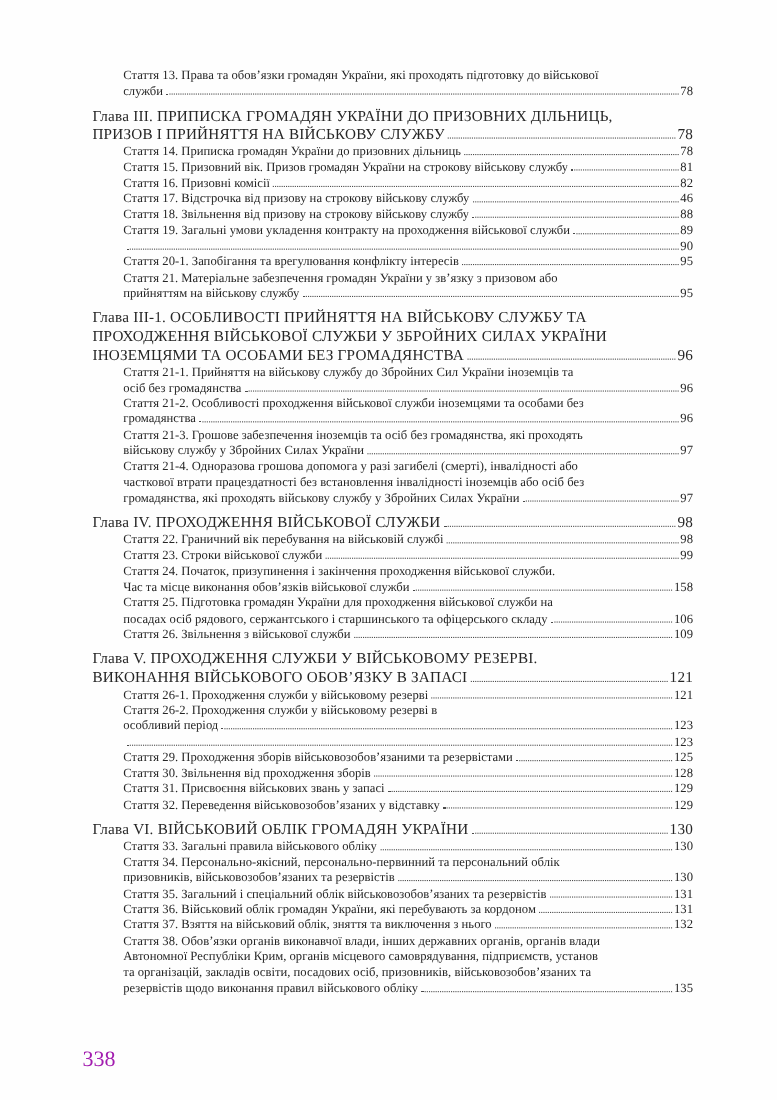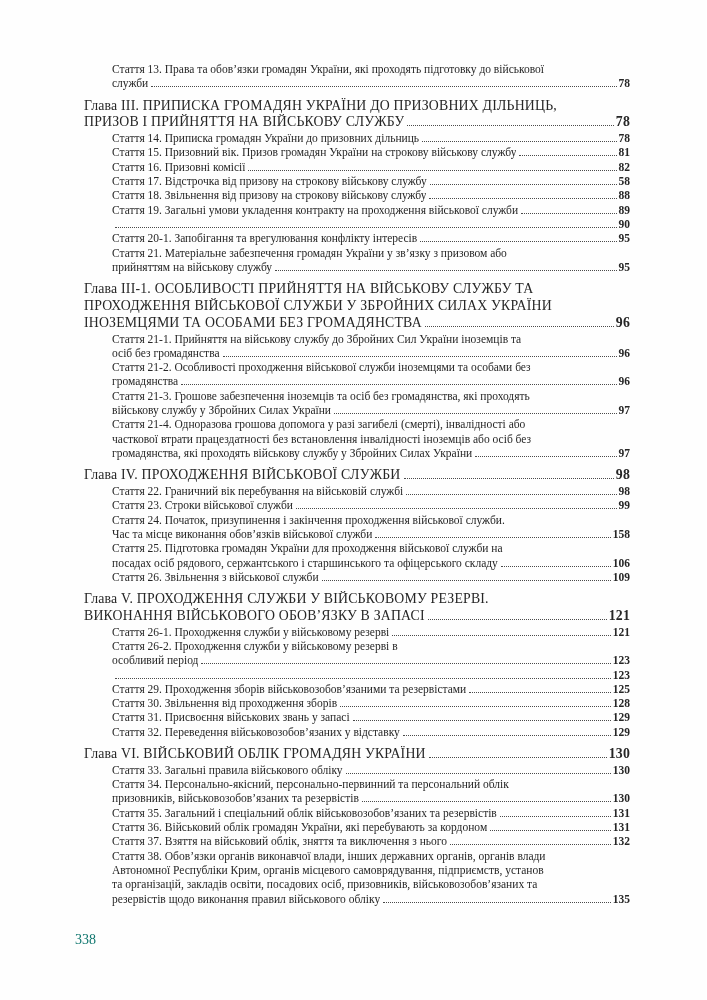--- a/index.html
+++ b/index.html
@@ -32,27 +32,27 @@
   }
   .line { white-space: nowrap; overflow: hidden; }
   .lastline { display: flex; align-items: baseline; }
   .lastline .t { flex: 0 1 auto; white-space: nowrap; overflow: hidden; }
   .leader {
     flex: 1 0 10px;
     border-bottom: 1.6px dotted #4a4a4a;
     margin: 0 2px 3px 3px;
     height: 1px;
   }
-  .pg { flex: 0 0 auto; font-weight: bold; }
+  .pg { flex: 0 0 auto; }
   .footer {
     position: absolute;
     left: 75px;
-    top: 932px;
-    font-size: 14px;
-    color: #0f766e;
+    top: 952px;
+    font-size: 20px;
+    color: #a21caf;
   }
 </style>
 </head>
 <body>
 
 <div class="page">
   <div class="toc" id="toc">
       <div class="entry article">
         <div class="line">Стаття 13. Права та обов’язки громадян України, які проходять підготовку до військової</div>
         <div class="lastline">
@@ -87,21 +87,21 @@
         <div class="lastline">
           <span class="t">Стаття 16. Призовні комісії</span>
           <span class="leader"></span>
           <span class="pg">82</span>
         </div>
       </div>
       <div class="entry article">
         <div class="lastline">
           <span class="t">Стаття 17. Відстрочка від призову на строкову військову службу</span>
           <span class="leader"></span>
-          <span class="pg">58</span>
+          <span class="pg">46</span>
         </div>
       </div>
       <div class="entry article">
         <div class="lastline">
           <span class="t">Стаття 18. Звільнення від призову на строкову військову службу</span>
           <span class="leader"></span>
           <span class="pg">88</span>
         </div>
       </div>
       <div class="entry article">

